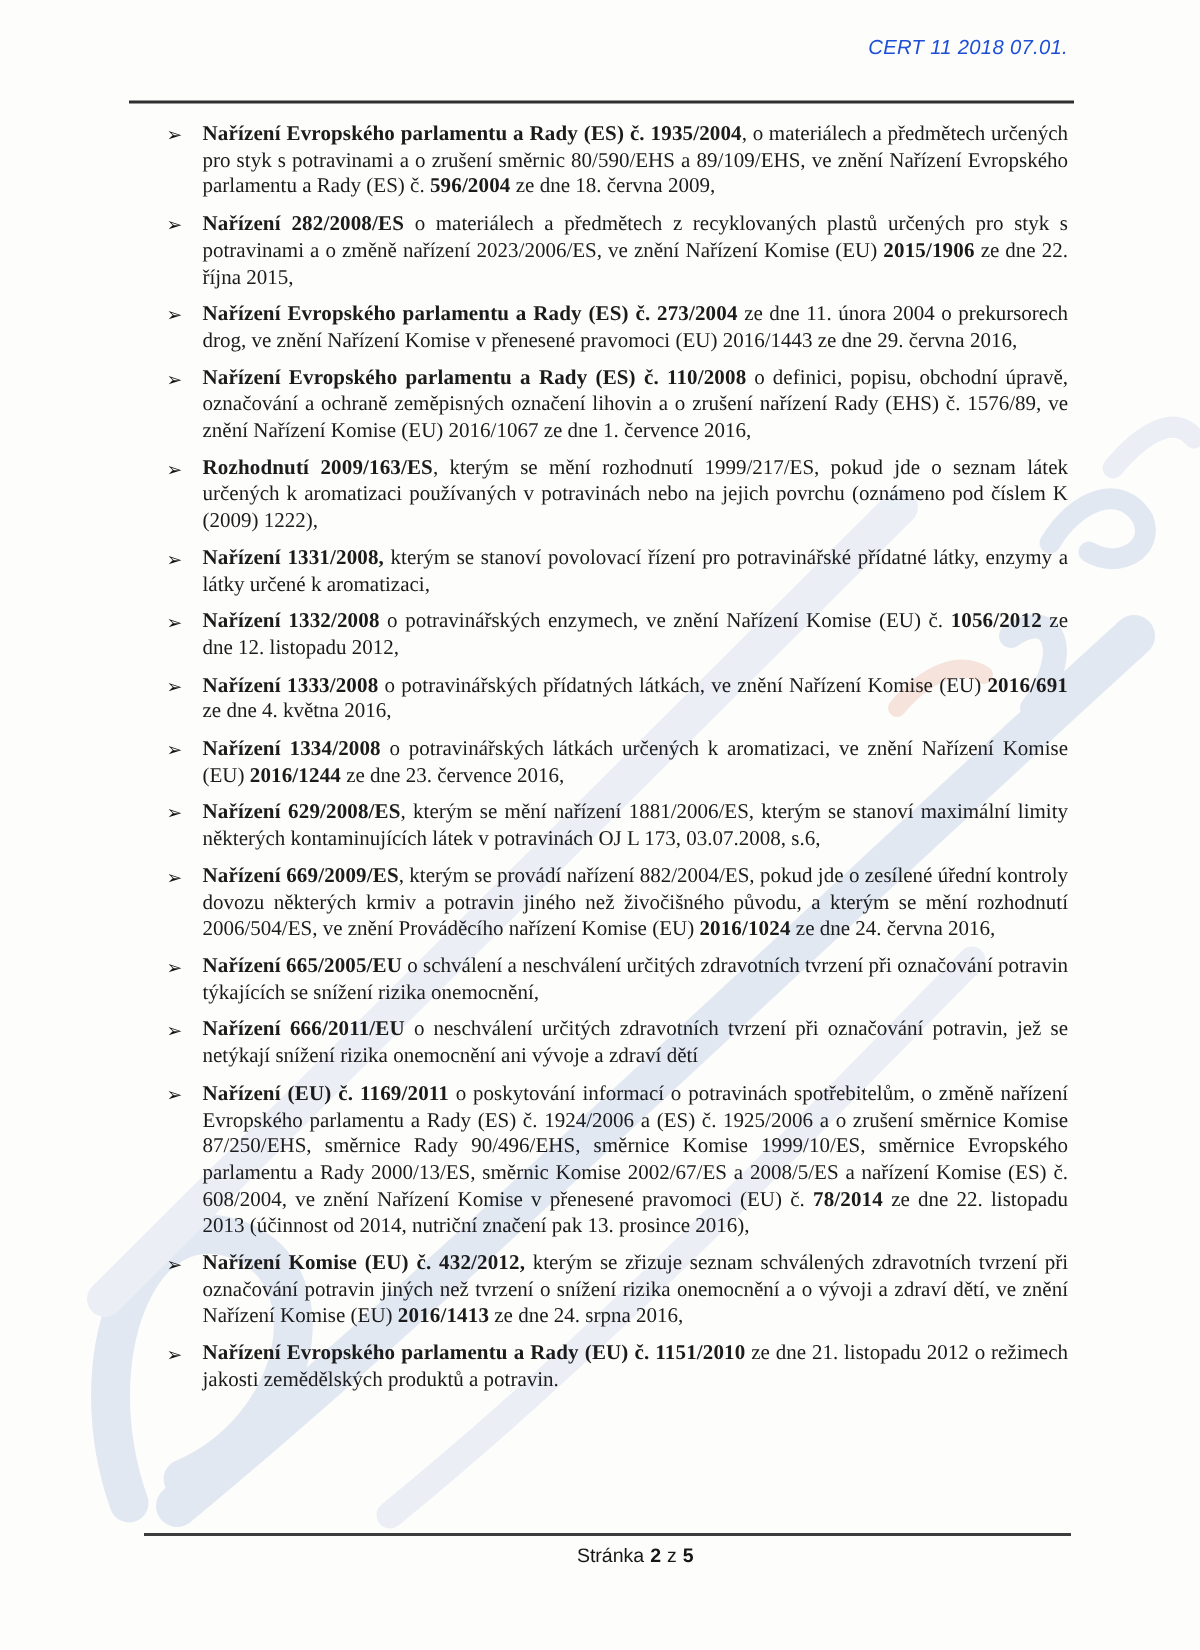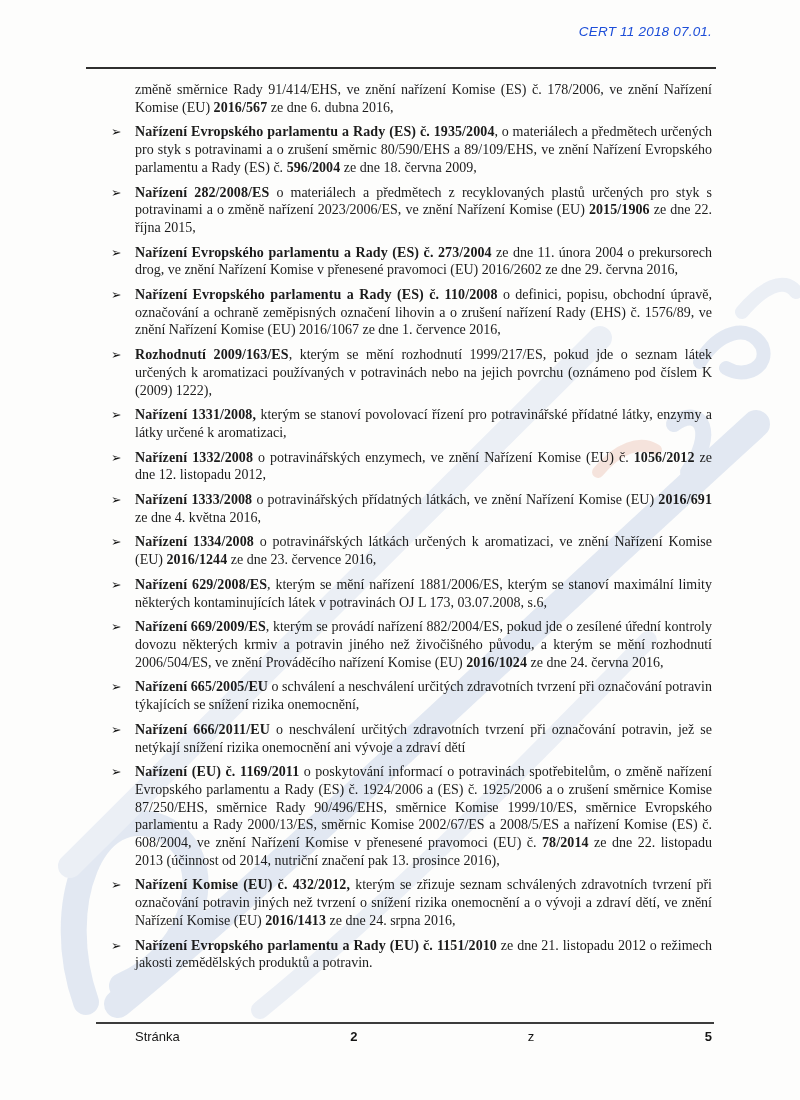--- a/index.html
+++ b/index.html
@@ -44,21 +44,21 @@
     font-family:"DejaVu Sans", sans-serif;
     font-size:12.5px;color:#141414;
   }
   .item b, .intro b{letter-spacing:.1px;}
   .footer-rule{
     position:absolute;top:1022px;left:96px;right:86px;
     height:1.5px;background:#3c3c3c;
   }
   .footer{
     position:absolute;top:1029px;left:135px;width:577px;
-    display:flex;justify-content:space-between;align-items:baseline;gap:4px;
+    display:flex;justify-content:center;align-items:baseline;gap:4px;
     font-family:"Liberation Sans", sans-serif;
     font-size:13px;color:#161616;
   }
   .footer .pg{font-weight:bold;}
 </style>
 </head>
 <body>
 
 <div class="page">
 
@@ -73,33 +73,32 @@
       <path stroke-width="14" d="M 742 312 C 762 288, 784 276, 796 292" stroke="#dde4f1"></path>
       <path stroke-width="12" d="M 598 472 C 618 448, 640 440, 656 450" stroke="#f0cfc3"></path>
     </g>
   </svg>
 
   <div class="layer">
     <div class="header-code">CERT 11 2018 07.01.</div>
     <div class="header-rule"></div>
 
     <div class="content">
-      <p class="intro"><span>změně směrnice Rady 91/414/EHS, ve znění nařízení Komise (ES) č. 178/2006, ve znění Nařízení Komise (EU) </span><b>2016/567</b><span> ze dne 6. dubna 2016,</span></p>
       <div id="items">
           <div class="item">
             <span class="bullet">➢</span>
             <div><b>Nařízení Evropského parlamentu a Rady (ES) č. 1935/2004</b><span>, o materiálech a předmětech určených pro styk s potravinami a o zrušení směrnic 80/590/EHS a 89/109/EHS, ve znění Nařízení Evropského parlamentu a Rady (ES) č. </span><b>596/2004</b><span> ze dne 18. června 2009,</span></div>
           </div>
           <div class="item">
             <span class="bullet">➢</span>
             <div><b>Nařízení 282/2008/ES</b><span> o materiálech a předmětech z recyklovaných plastů určených pro styk s potravinami a o změně nařízení 2023/2006/ES, ve znění Nařízení Komise (EU) </span><b>2015/1906</b><span> ze dne 22. října 2015,</span></div>
           </div>
           <div class="item">
             <span class="bullet">➢</span>
-            <div><b>Nařízení Evropského parlamentu a Rady (ES) č. 273/2004</b><span> ze dne 11. února 2004 o prekursorech drog, ve znění Nařízení Komise v přenesené pravomoci (EU) 2016/2602 ze dne 29. června 2016,</span></div>
+            <div><b>Nařízení Evropského parlamentu a Rady (ES) č. 273/2004</b><span> ze dne 11. února 2004 o prekursorech drog, ve znění Nařízení Komise v přenesené pravomoci (EU) 2016/1443 ze dne 29. června 2016,</span></div>
           </div>
           <div class="item">
             <span class="bullet">➢</span>
             <div><b>Nařízení Evropského parlamentu a Rady (ES) č. 110/2008</b><span> o definici, popisu, obchodní úpravě, označování a ochraně zeměpisných označení lihovin a o zrušení nařízení Rady (EHS) č. 1576/89, ve znění Nařízení Komise (EU) 2016/1067 ze dne 1. července 2016,</span></div>
           </div>
           <div class="item">
             <span class="bullet">➢</span>
             <div><b>Rozhodnutí 2009/163/ES</b><span>, kterým se mění rozhodnutí 1999/217/ES, pokud jde o seznam látek určených k aromatizaci používaných v potravinách nebo na jejich povrchu (oznámeno pod číslem K (2009) 1222),</span></div>
           </div>
           <div class="item">

